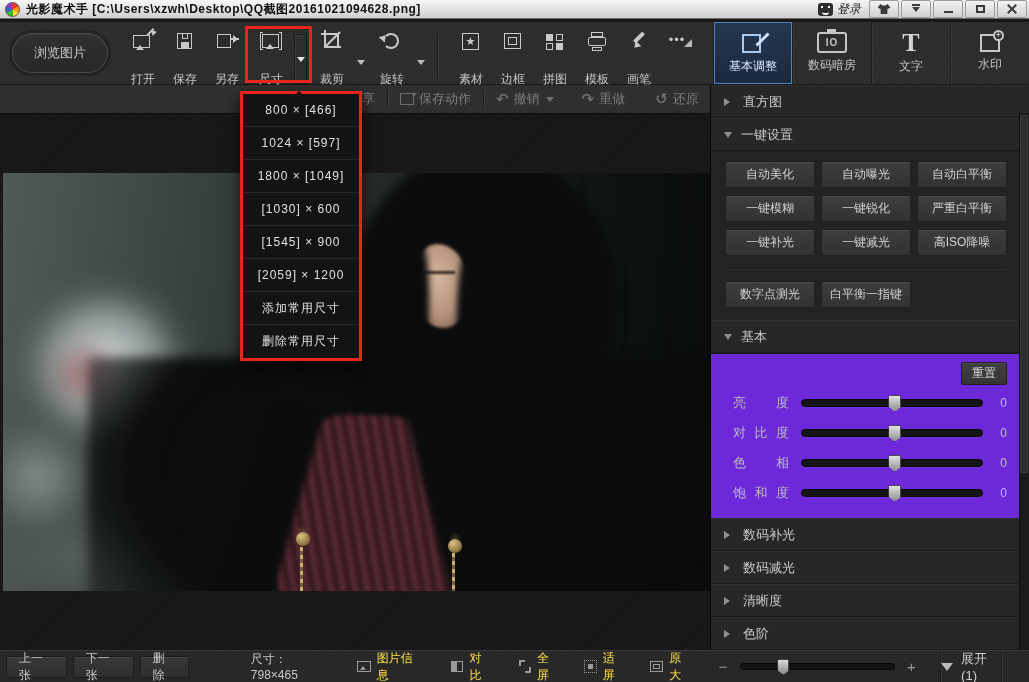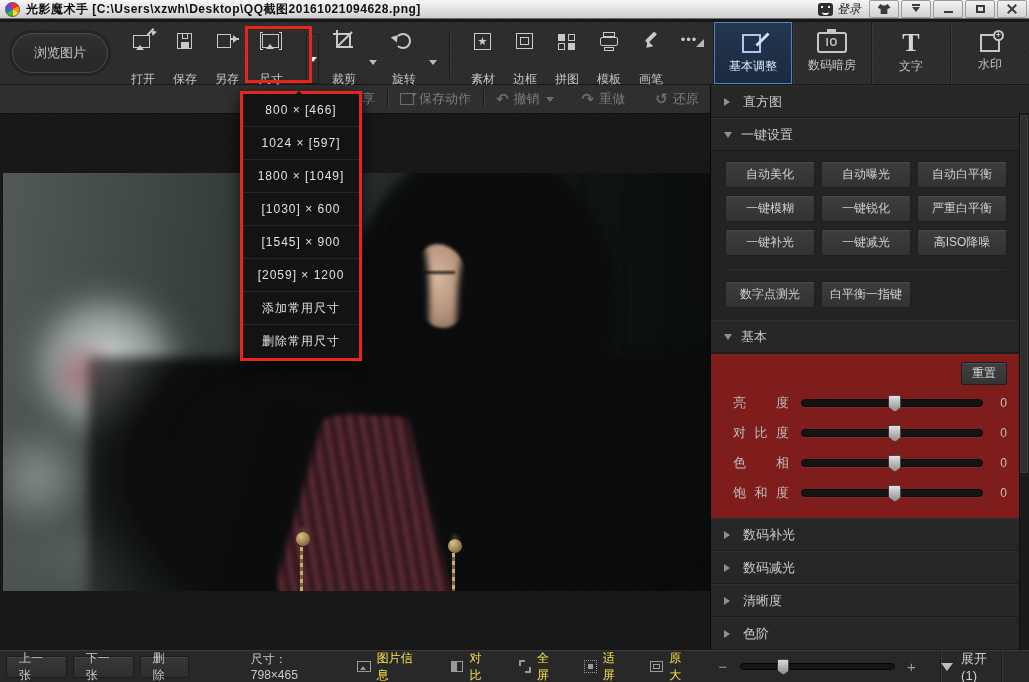--- a/index.html
+++ b/index.html
@@ -81,21 +81,21 @@
   .ic-print .tp { left:5px; top:2px; width:12px; height:5px; border:1px solid #c9c9c9; }
   .ic-print .bd { left:2px; top:7px; width:18px; height:9px; border:1px solid #c9c9c9; border-radius:2px; }
   .ic-print .sl { left:6px; top:17px; width:10px; height:4px; border:1px solid #c9c9c9; }
   .ic-brush .hd { left:9px; top:1px; width:4px; height:13px; background:#c9c9c9; transform:rotate(45deg); border-radius:1px; }
   .ic-brush .tp2 { left:3px; top:12px; border:4px solid transparent; border-top:6px solid #c9c9c9; transform:rotate(45deg); }
   .tool-more { width:34px; }
   .more-dots { font-size:13px; color:#c9c9c9; letter-spacing:1px; margin-top:2px; }
   .more-tri { position:absolute; right:2px; bottom:0; width:0; height:0; border-left:8px solid transparent; border-bottom:8px solid #b9b9b9; }
 
   
-  .size-group { display:flex; align-items:flex-start; margin-right:4px;gap:12px; }
+  .size-group { display:flex; align-items:flex-start; margin-right:4px; }
   .arrow-strip { width:13px; height:50px; margin-top:4px; border:1px solid #1c1c1c; box-shadow:inset 1px 1px 0 rgba(255,255,255,0.06);
     display:flex; align-items:center; justify-content:center; cursor:pointer; }
   .arrow-strip .tri { width:0; height:0; border:4px solid transparent; border-top:5px solid #e8e8e8; margin-top:4px; }
 
   
   .right-tools { position:absolute; right:0; top:0; height:62px; display:flex; }
   .rtool { width:79px; height:62px; display:flex; flex-direction:column; align-items:center; justify-content:center; gap:4px;
     border-left:1px solid #1d1d1d; box-shadow:inset 1px 0 0 #383838; cursor:pointer; }
   .rtool .rlabel { font-size:12px; color:#c2c2c2; }
   .rtool.selected { background:linear-gradient(#24374f,#1a2940); box-shadow:inset 0 0 0 1px #4d84c4; }
@@ -157,21 +157,21 @@
     border-top:1px solid #2f2f2f; border-bottom:1px solid #1b1b1b; cursor:pointer;font-family:Liberation Mono, monospace; }
   .panel-h .ph-t { font-size:13px; color:#c9c9c9; }
   .tri-r { width:0; height:0; border:4px solid transparent; border-left:6px solid #909090; }
   .tri-d { width:0; height:0; border:4px solid transparent; border-top:6px solid #909090; margin-top:4px; }
   .oneclick-body { padding:10px 22px 12px 14px; }
   .grid3 { display:grid; grid-template-columns:repeat(3,1fr); gap:7px 6px; }
   .sbtn { height:27px; background:linear-gradient(#3d3d3d,#323232); border:1px solid #1f1f1f;
     box-shadow:inset 0 1px 0 rgba(255,255,255,0.07); border-radius:2px; color:#d0d0d0; font-size:12px;
     display:flex; align-items:center; justify-content:center; cursor:pointer; white-space:nowrap; }
   .hsep { height:1px; background:#1a1a1a; box-shadow:0 1px 0 #323232; margin:12px 2px; }
-  .basic-body { padding:8px 22px 10px 14px; position:relative; background:#7f1d1d; border-top:1px solid #1e1e1e; }
+  .basic-body { padding:8px 22px 10px 14px; position:relative; background:#6d28d9; border-top:1px solid #1e1e1e; }
   .reset-row { height:26px; display:flex; justify-content:flex-end; }
   .reset-btn { width:46px; height:23px; background:linear-gradient(#404040,#343434); border:1px solid #1f1f1f;
     box-shadow:inset 0 1px 0 rgba(255,255,255,0.08); border-radius:2px; color:#d5d5d5; font-size:12px;
     display:flex; align-items:center; justify-content:center; cursor:pointer; }
   .sl-row { height:30px; display:flex; align-items:center; padding-left:8px; }
   .sl-label { width:56px; font-size:13px; color:#bdbdbd; text-align:justify; text-align-last:justify; }
   .sl-track { flex:1; height:8px; margin:0 10px 0 12px; background:#141414; border:1px solid #0a0a0a; border-radius:4px;
     box-shadow:0 1px 0 rgba(255,255,255,0.05); position:relative; cursor:pointer; }
   .sl-thumb { position:absolute; left:48%; top:-5px; width:13px; height:17px;
     clip-path:polygon(50% 100%,0 68%,0 12%,14% 0,86% 0,100% 12%,100% 68%);

